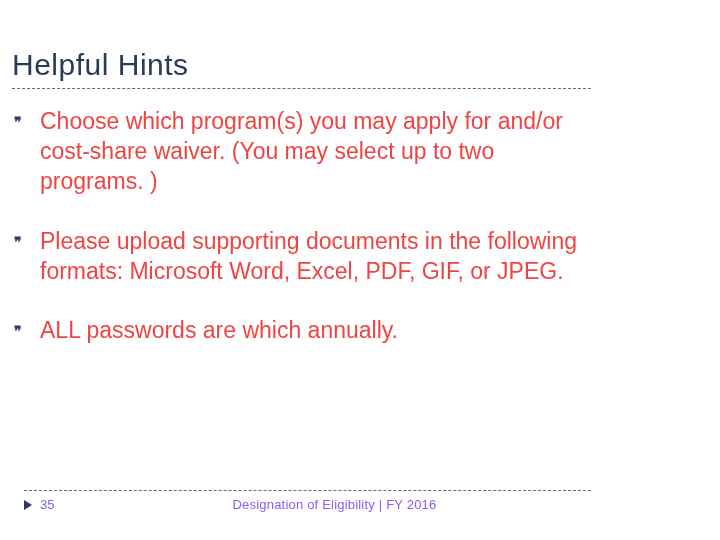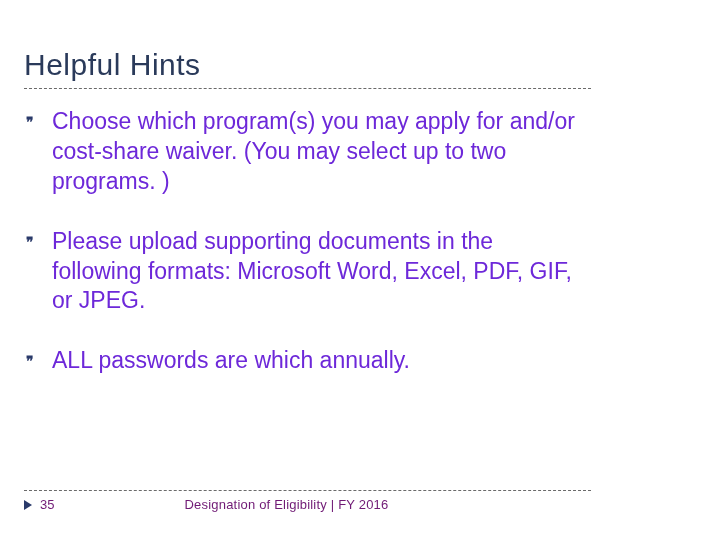--- a/index.html
+++ b/index.html
@@ -8,21 +8,21 @@
     height: 540px;
     background: #ffffff;
     font-family: Arial, Helvetica, sans-serif;
     color: #1a1a1a;
     overflow: hidden;
   }
   .slide {
     position: relative;
     width: 615px;
     height: 540px;
-    padding: 48px 24px 0 24px;
+    padding: 48px 24px 0 12px;
   }
   .title {
     font-size: 30px;
     font-weight: 400;
     color: #2a3a5a;
     letter-spacing: 0.5px;
     padding-bottom: 6px;
   }
   .title-rule {
     border: none;
@@ -41,54 +41,55 @@
     flex: 0 0 22px;
     color: #2a3a6a;
     font-size: 14px;
     line-height: 30px;
     font-weight: bold;
     user-select: none;
   }
   .bullet-text {
     font-size: 23px;
     line-height: 1.3;
-    color: #6d28d9;
+    color: #ef4444;
     padding-left: 4px;
     padding-right: 8px;
   }
   .footer {
     position: absolute;
     left: 24px;
     right: 24px;
     bottom: 28px;
   }
   .footer-rule {
     border: none;
     border-top: 1px dashed #6a6a6a;
     margin-bottom: 6px;
   }
   .footer-row {
     display: flex;
     align-items: center;
     font-size: 13px;
-    color: #701a75;
+    color: #8b5cf6;
   }
   .footer-marker {
     width: 0;
     height: 0;
     border-top: 5px solid transparent;
     border-bottom: 5px solid transparent;
     border-left: 8px solid #2a3a6a;
     margin-right: 8px;
   }
   .footer-page {
     margin-right: 130px;
   }
   .footer-caption {
     letter-spacing: 0.2px;
+    margin-left: 48px;
   }
 </style>
 </head>
 <body>
 
 <div class="slide">
 
   <h1 class="title">Helpful Hints</h1>
   <hr class="title-rule">
 

